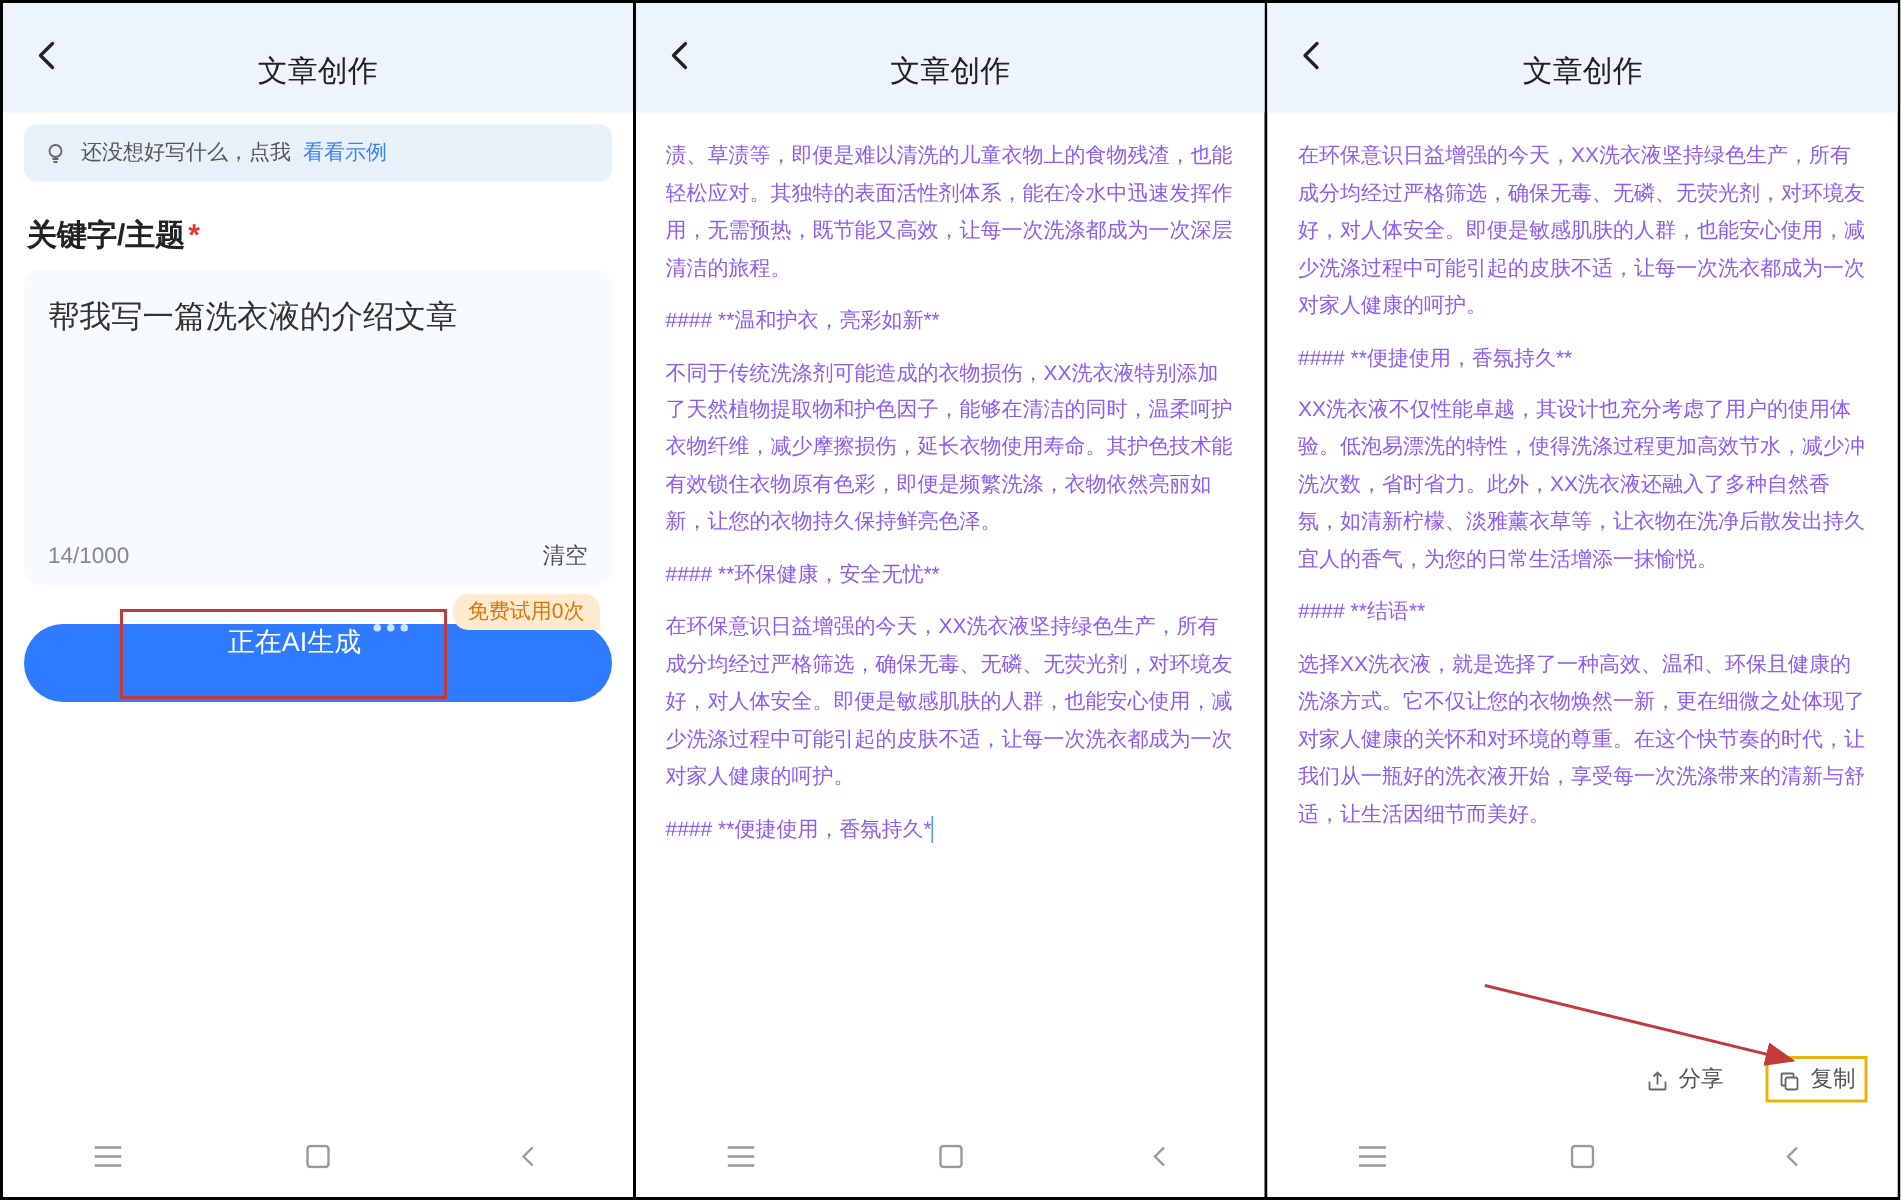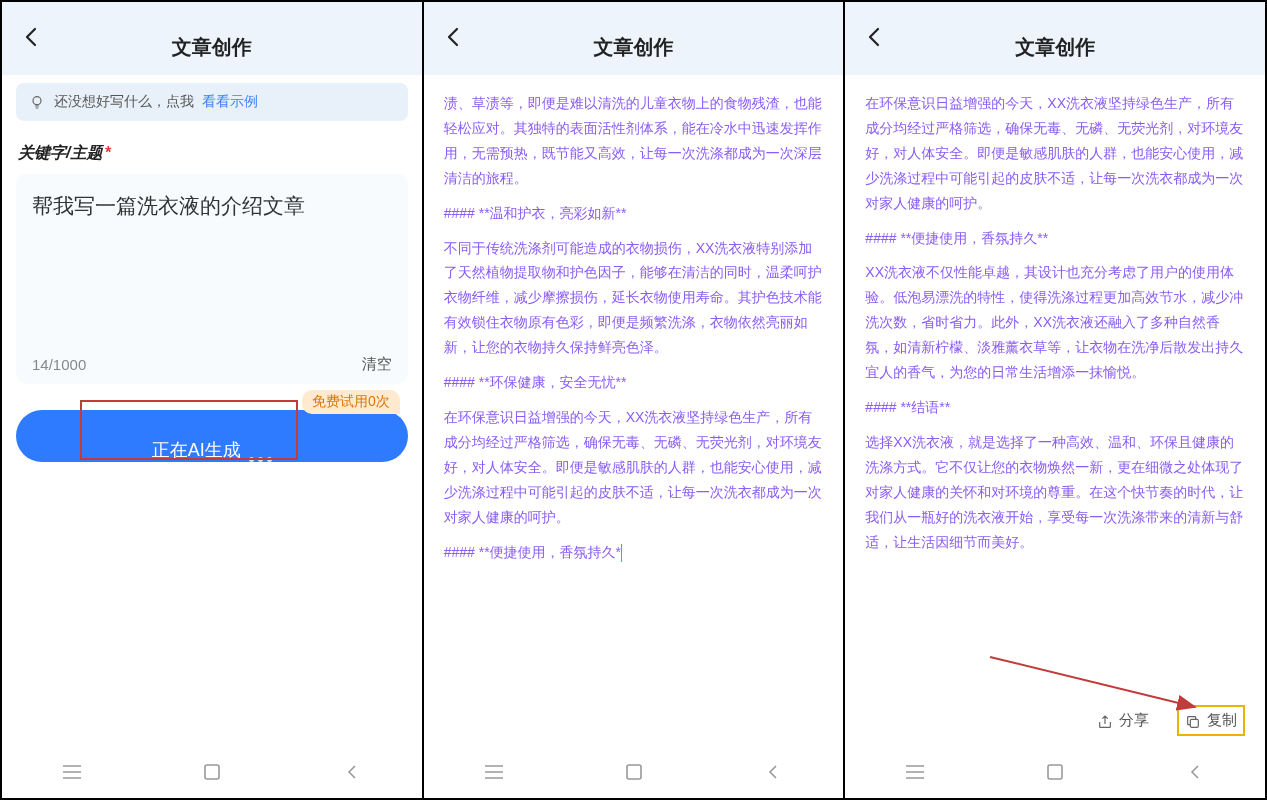--- a/index.html
+++ b/index.html
@@ -39,21 +39,21 @@
     font-size: 22px;
     font-weight: 300;
     color: #222;
     cursor: pointer;
     padding: 4px;
   }
   .page-title {
     flex: 1;
     text-align: center;
     font-size: 20px;
-    font-weight: 700;
+    font-weight: 400;
     color: #222;
     margin-right: 22px;
     margin-top: 16px;
   }
 
   
   .hint-banner {
     margin: 8px 14px 0 14px;
     background: #e8f1fa;
     border-radius: 8px;
@@ -70,24 +70,23 @@
   }
   .hint-banner .example-link {
     color: #3b82f6;
     cursor: pointer;
     text-align: right;
   }
 
   
   .field-label {
     margin: 22px 16px 10px 16px;
-    font-size: 16px;
+    font-size: 20px;
     font-weight: 700;
     color: #222;
-    font-style: italic;
   }
   .field-label .required { color: #e33; margin-left: 2px; }
 
   
   .textarea-card {
     margin: 0 14px;
     background: #f7fbfe;
     border-radius: 10px;
     padding: 16px 16px 10px 16px;
     min-height: 210px;
@@ -129,21 +128,21 @@
   .generate-btn {
     width: 100%;
     height: 52px;
     border: none;
     border-radius: 30px;
     background: #2f7bff;
     color: #fff;
     font-size: 18px;
     font-weight: 500;
     display: flex;
-    align-items: flex-end;
+    align-items: flex-start;
     justify-content: center;
     gap: 8px;
     cursor: pointer;
   }
   .dots {
     display: flex;
     gap: 4px;
   }
   .dots span {
     width: 5px; height: 5px; border-radius: 50%;

